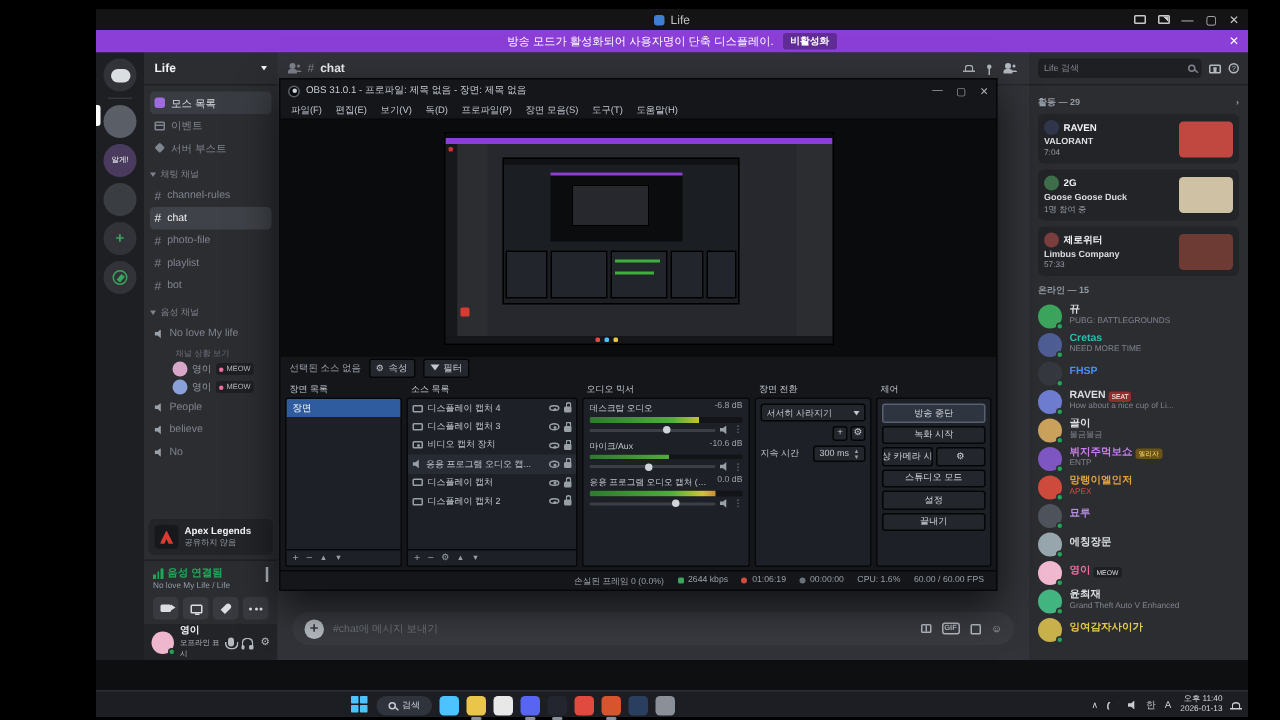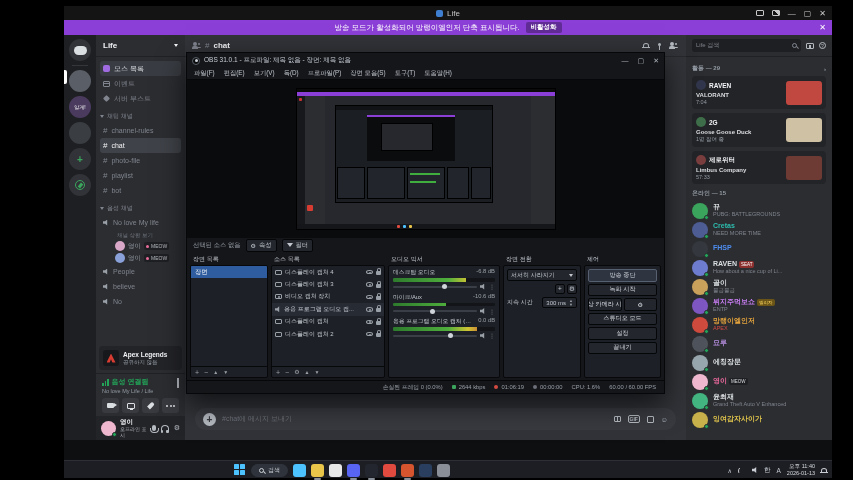--- a/index.html
+++ b/index.html
@@ -227,21 +227,21 @@
       <span>—</span>
       <span>▢</span>
       <span>✕</span>
     </div>
   </div>
 
   <div id="desktop">
 
     <div id="discord">
       <div class="banner" style="background: rgb(139, 63, 214);">
-        <span>방송 모드가 활성화되어 망랭이엘인저 단축 표시됩니다.</span>
+        <span>방송 모드가 활성화되어 사용자명이 단축 디스플레이.</span>
         <span class="banner-btn">비활성화</span>
         <span class="banner-x">✕</span>
       </div>
 
       <div class="cols">
 
         <div class="rail">
           <span class="rail-pill"></span>
           <div class="rail-ic">
               <span class="dlogo"></span>

